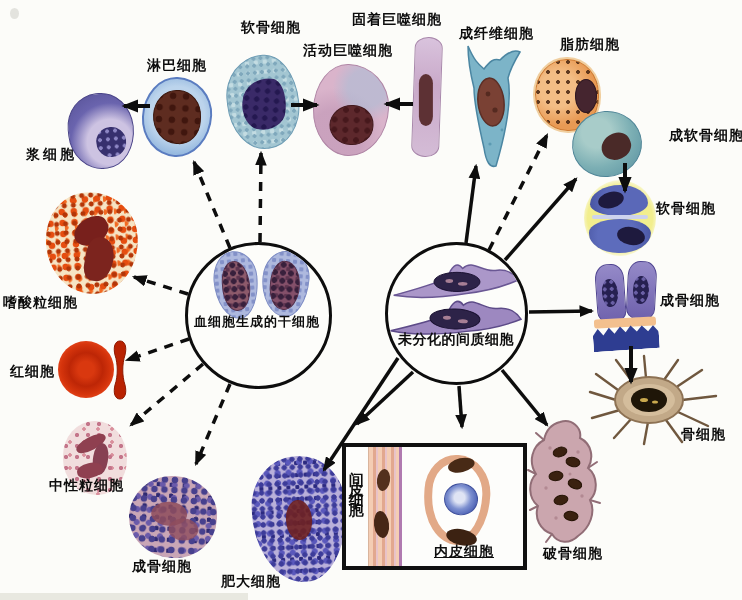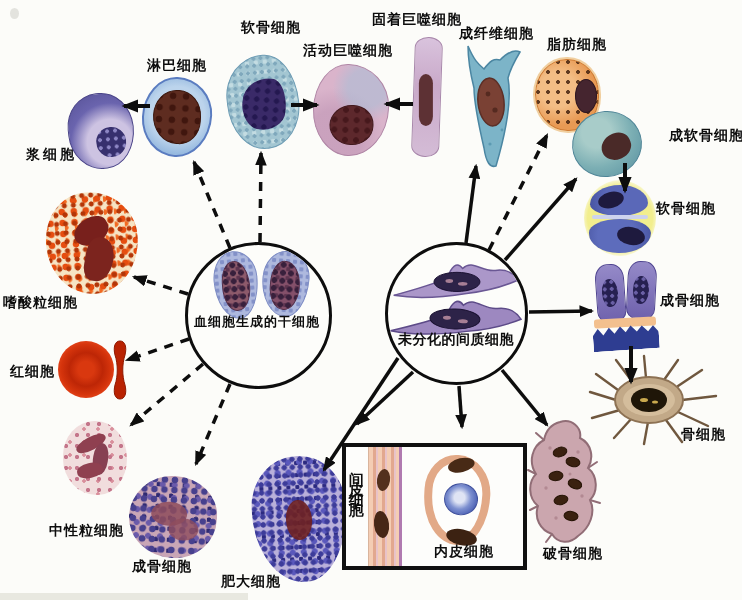--- a/index.html
+++ b/index.html
@@ -402,36 +402,36 @@
     <div class="meso-strip">
       <div class="nuc meso-n1"></div>
       <div class="nuc meso-n2"></div>
     </div>
     <div class="capillary">
       <div class="nuc cap-ntop"></div>
       <div class="nuc cap-nuc"></div>
       <div class="nuc cap-nbot"></div>
     </div>
     <div class="lbl vert" style="left:2px;top:13px;">间皮细胞</div>
-    <div class="lbl" style="left:88px;top:96px;">内皮细胞</div>
+    <div class="lbl" style="left:88px;top:96px;text-decoration:underline;">内皮细胞</div>
   </div>
 
   <div class="lbl" style="left:26px;top:146px;letter-spacing:3px;">浆细胞</div>
   <div class="lbl" style="left:147px;top:57px;">淋巴细胞</div>
   <div class="lbl" style="left:241px;top:19px;">软骨细胞</div>
   <div class="lbl" style="left:303px;top:42px;">活动巨噬细胞</div>
-  <div class="lbl" style="left:372px;top:11px;">固着巨噬细胞</div>
+  <div class="lbl" style="left:352px;top:11px;">固着巨噬细胞</div>
   <div class="lbl" style="left:459px;top:25px;">成纤维细胞</div>
-  <div class="lbl" style="left:547px;top:36px;">脂肪细胞</div>
+  <div class="lbl" style="left:560px;top:36px;">脂肪细胞</div>
   <div class="lbl" style="left:641px;top:127px;margin-left:28px;">成软骨细胞</div>
   <div class="lbl" style="left:656px;top:200px;">软骨细胞</div>
   <div class="lbl" style="left:660px;top:292px;">成骨细胞</div>
   <div class="lbl" style="left:681px;top:390px;margin-top:36px;">骨细胞</div>
   <div class="lbl" style="left:543px;top:545px;">破骨细胞</div>
   <div class="lbl" style="left:221px;top:574px;font-family:Liberation Serif, serif;">肥大细胞</div>
   <div class="lbl" style="left:132px;top:558px;">成骨细胞</div>
-  <div class="lbl" style="left:49px;top:522px;">中性粒细胞</div>
+  <div class="lbl" style="left:49px;top:477px;">中性粒细胞</div>
   <div class="lbl" style="left:10px;top:363px;">红细胞</div>
   <div class="lbl" style="left:3px;top:294px;">嗜酸粒细胞</div>
   <div class="lbl" style="left:396px;top:331px;width:120px;text-align:center;letter-spacing:0.5px;">未分化的间质细胞</div>
   <div class="lbl small" style="left:192px;top:315px;width:130px;text-align:center;">血细胞生成的干细胞</div>
 
 </div>
 
 </body></html>

